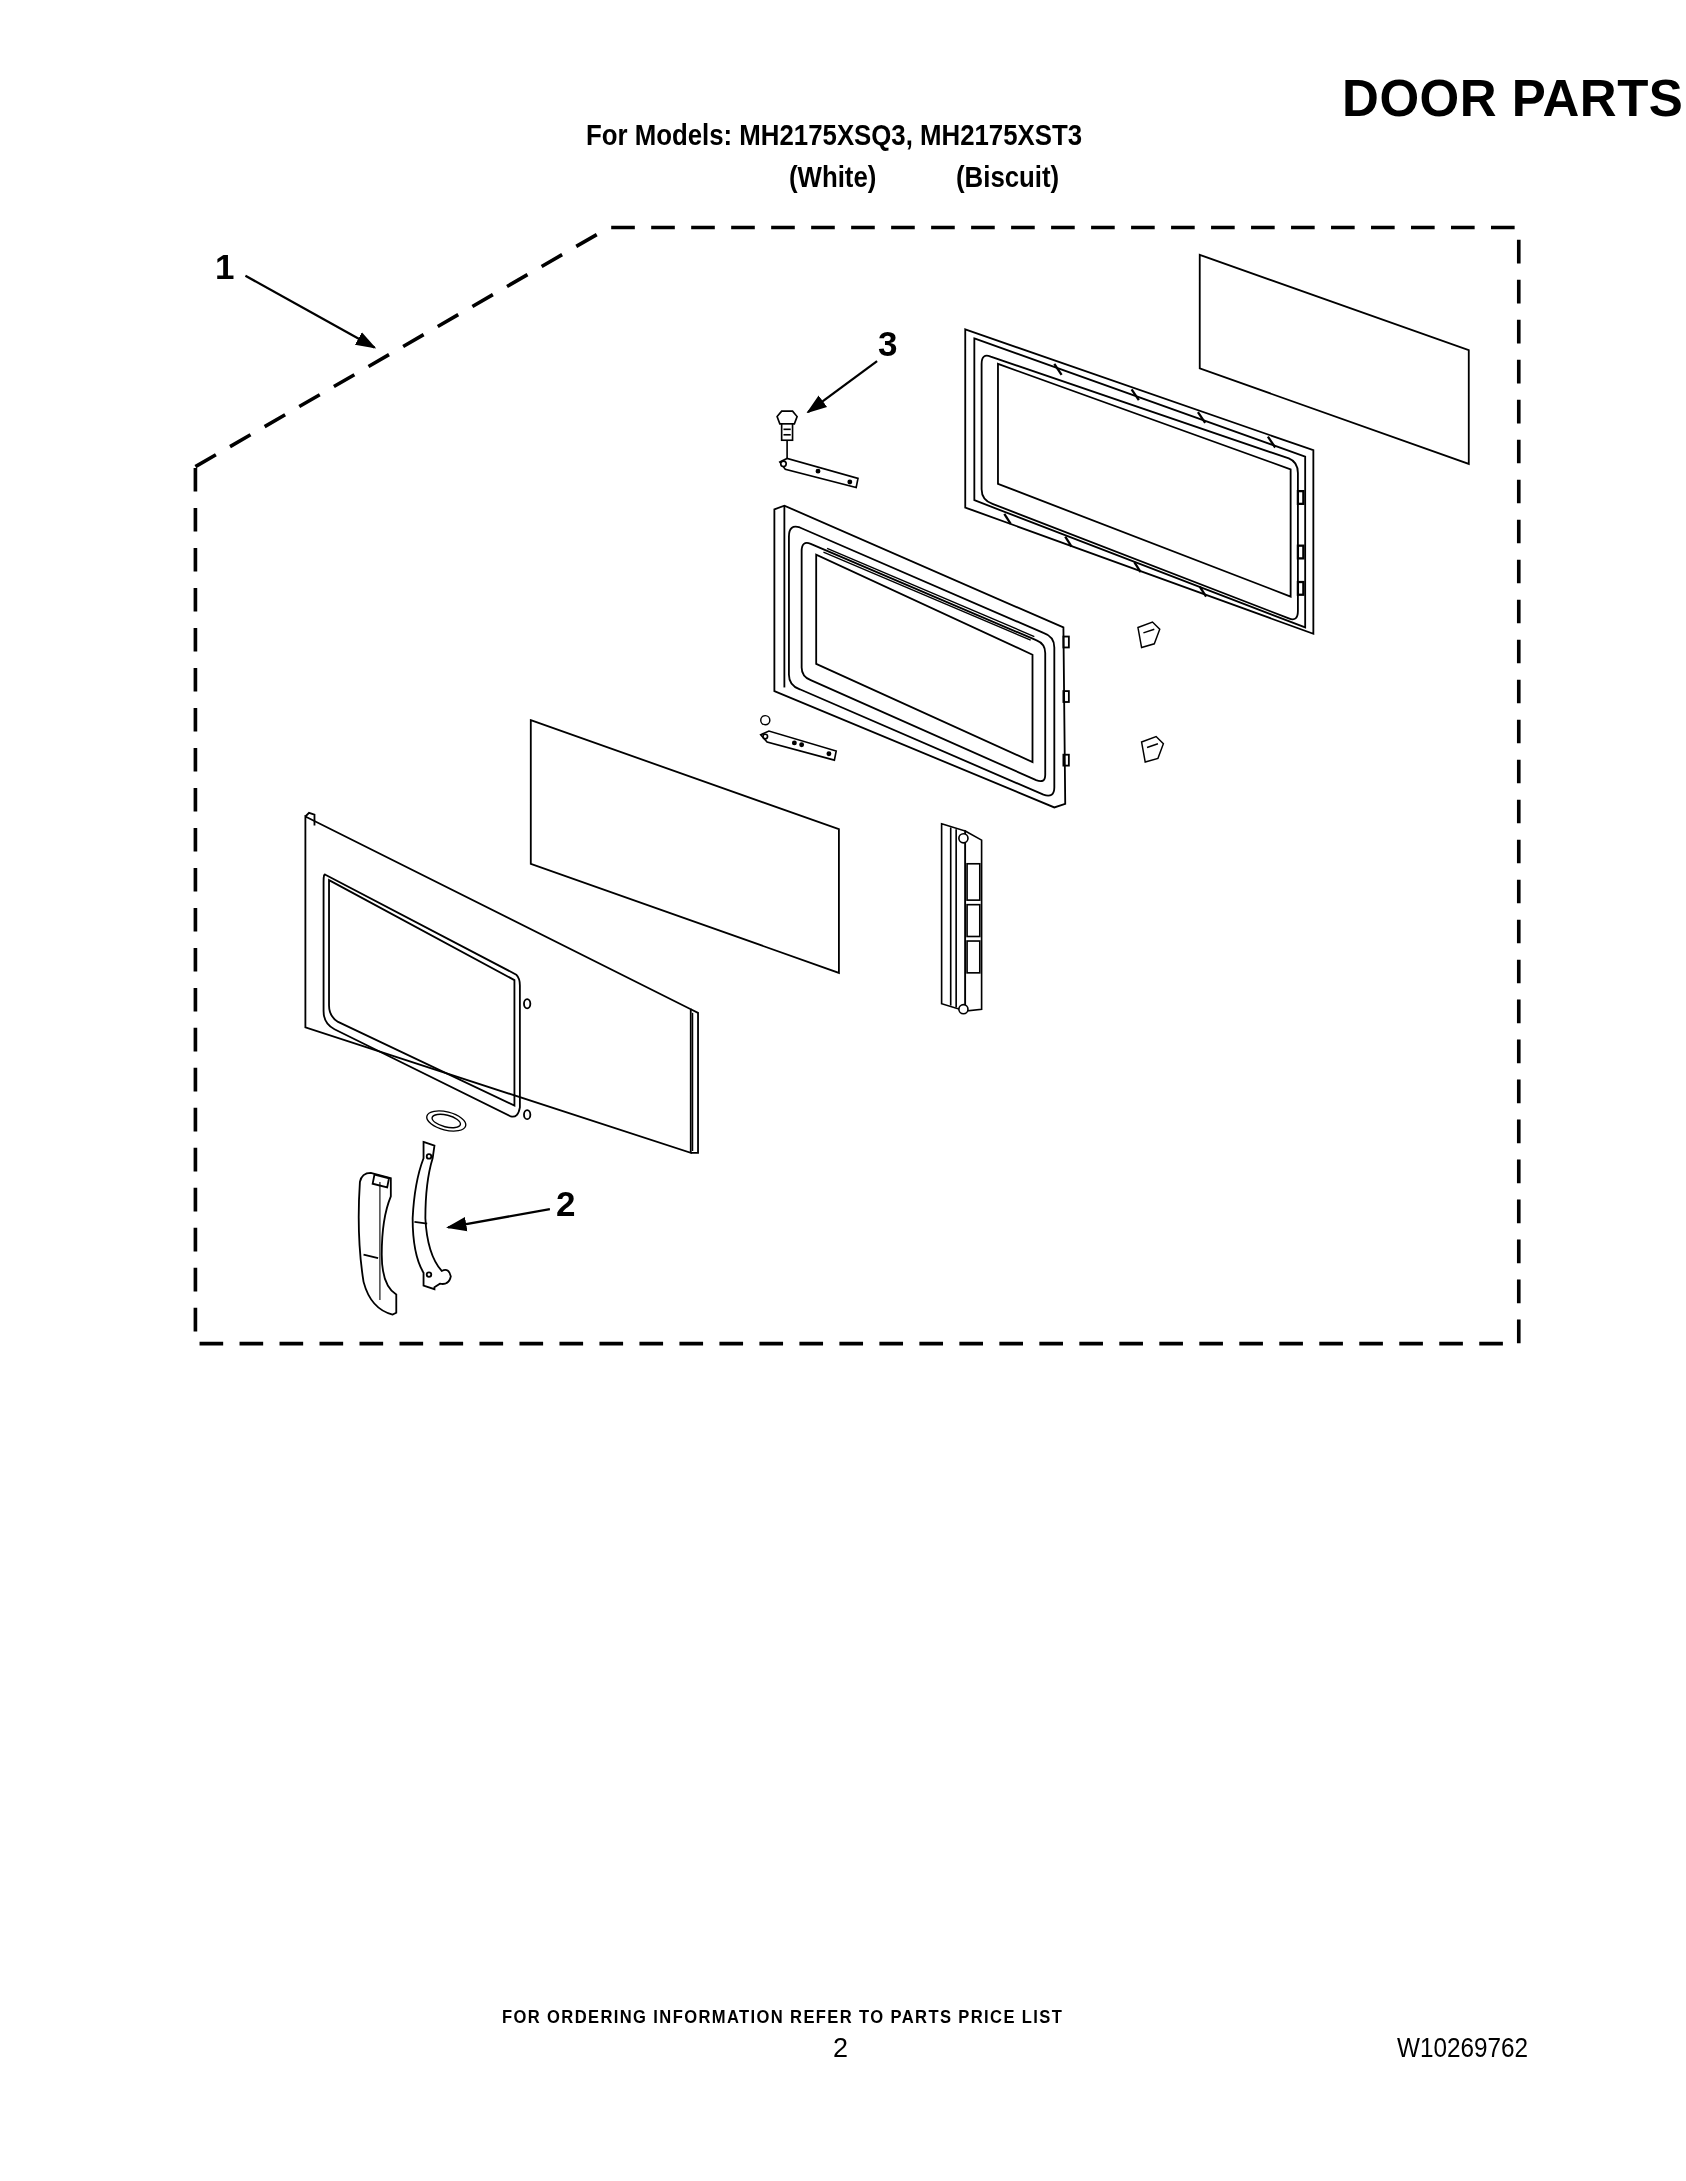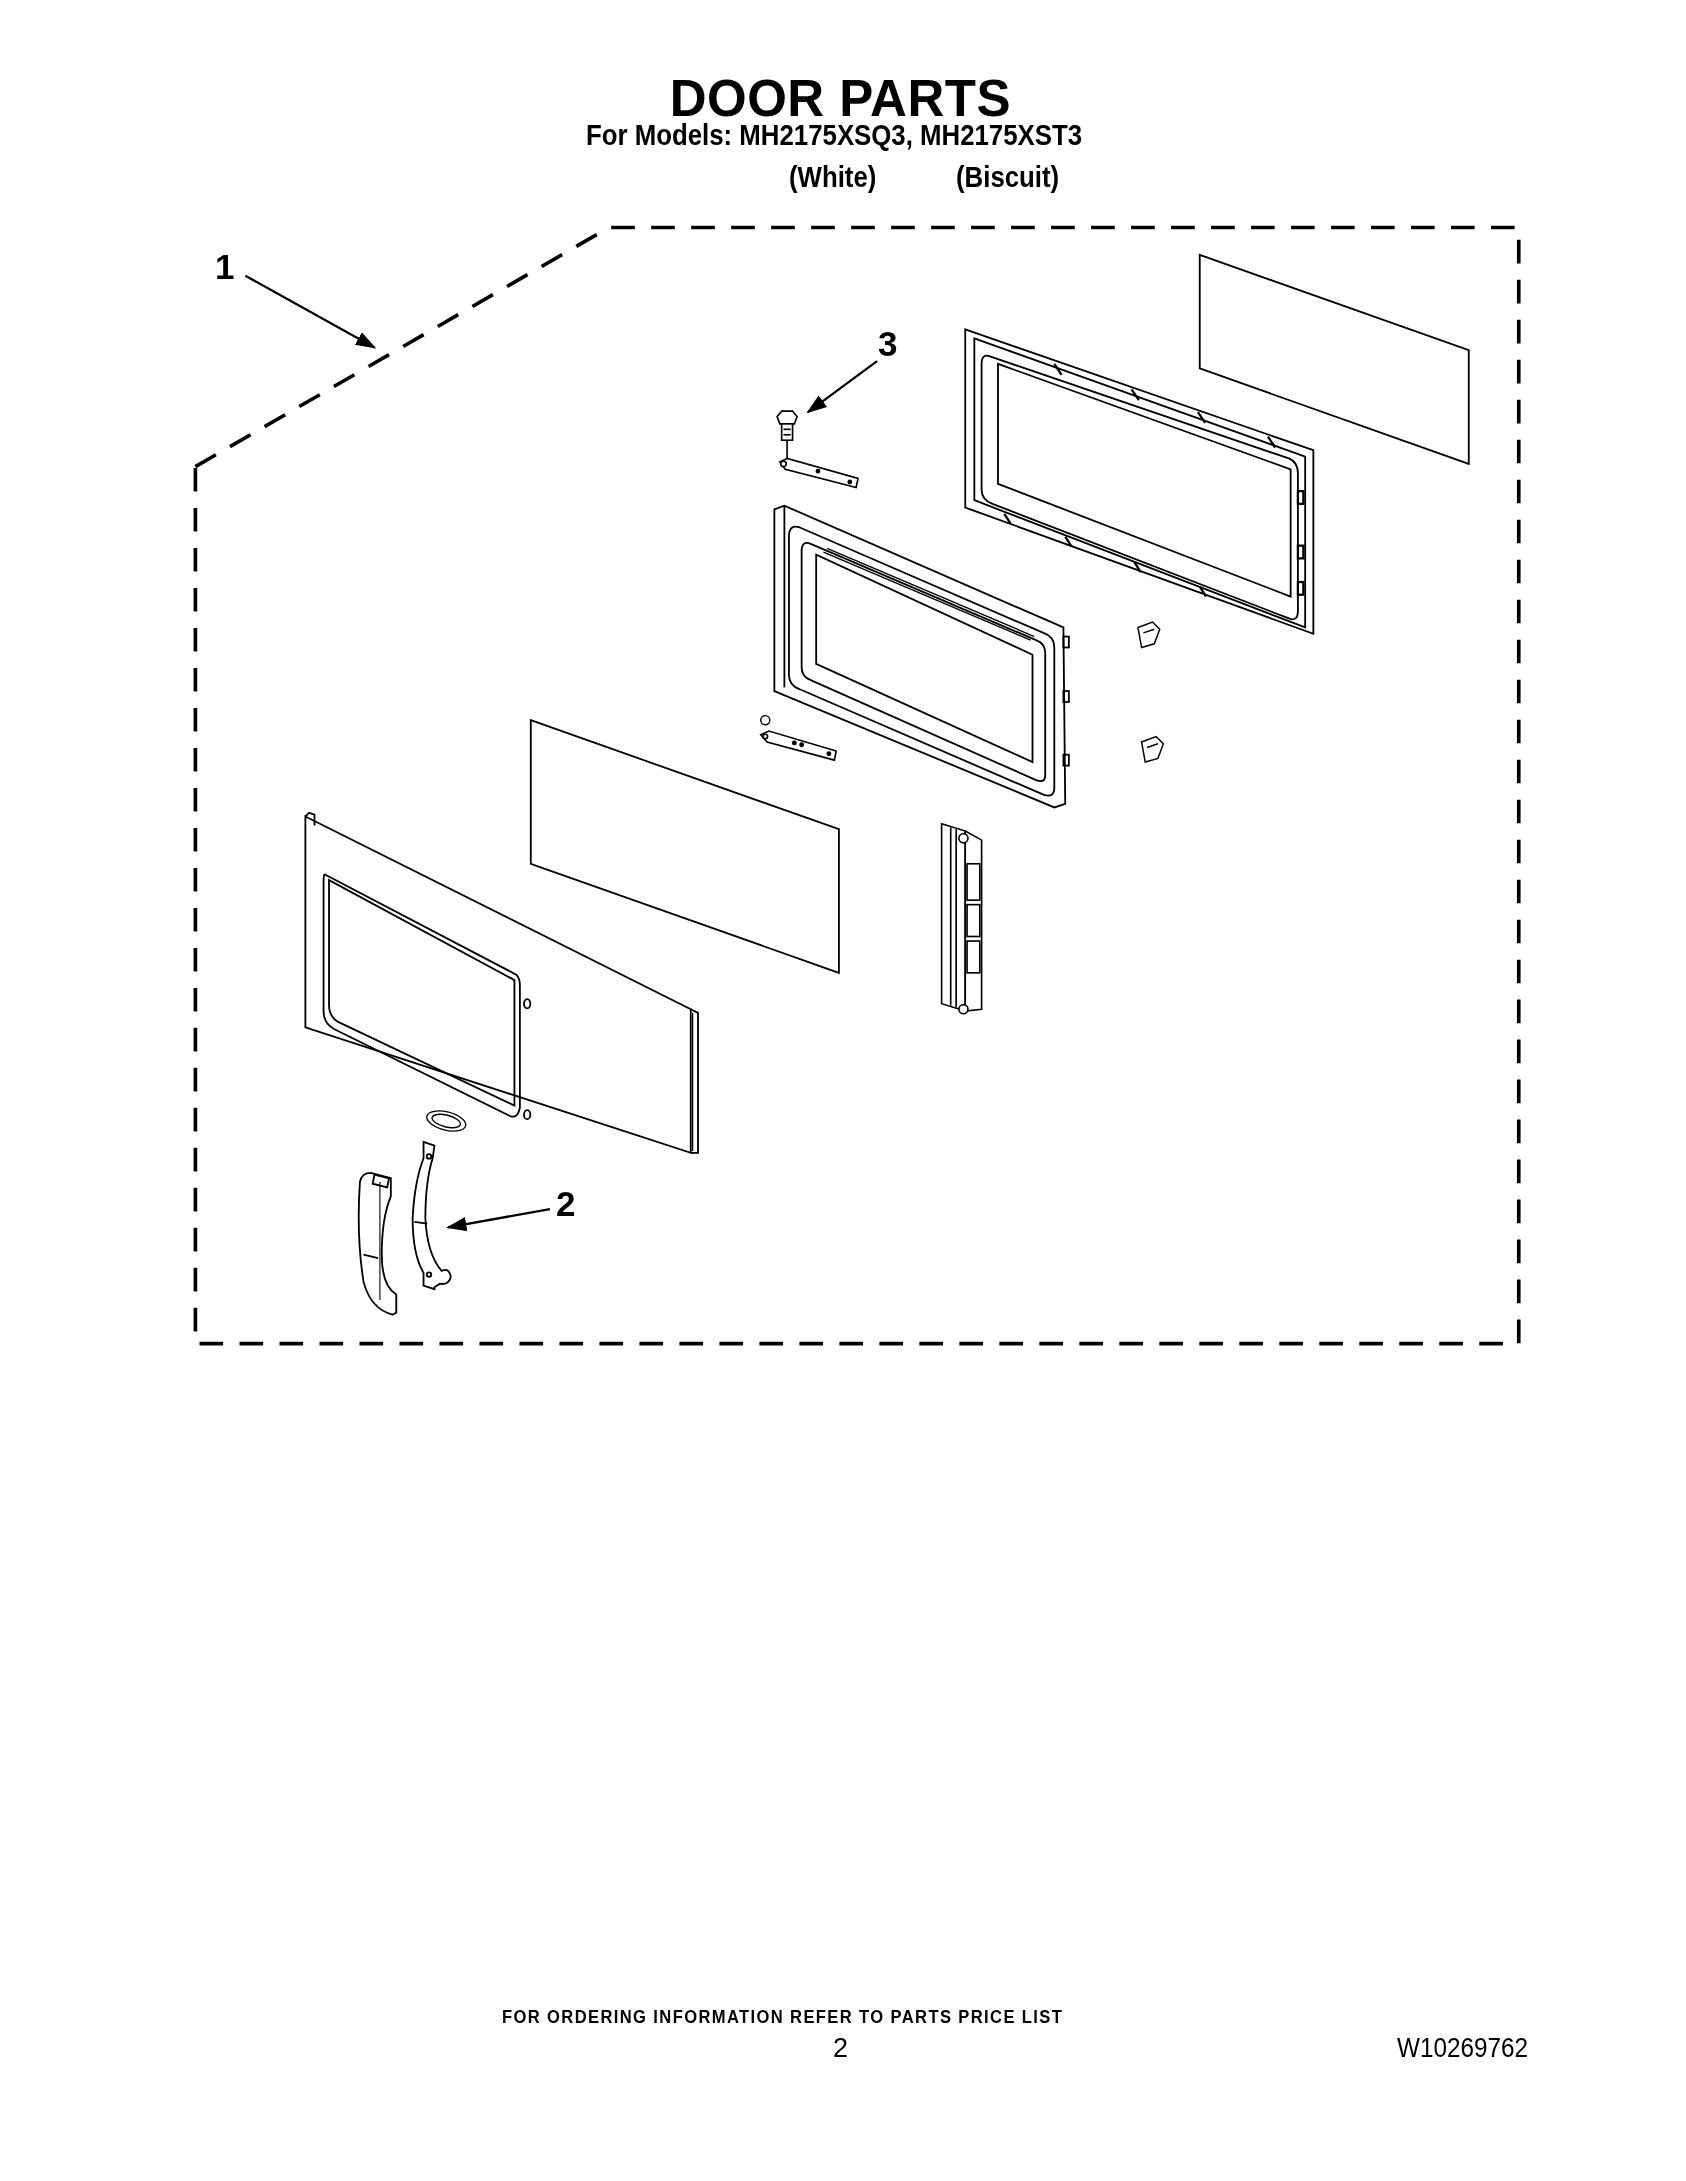--- a/index.html
+++ b/index.html
@@ -1,18 +1,18 @@
 <!DOCTYPE html>
 <html style="font-size:14.5px"><head>
   <meta charset="utf-8">
   <style>
     html, body { margin: 0; padding: 0; background: #ffffff; }
     body { width: 1686px; height: 2182px; position: relative; overflow: hidden; font-family: "Liberation Sans", sans-serif; color: #000; }
     .abs { position: absolute; white-space: nowrap; }
-    .title { left: 0; width: 1686px; top: 69px; text-align: center; font-weight: bold; font-size: 51px; letter-spacing: 0.5px; }
+    .title { left: 0; width: 1686px; top: 69px; text-align: right; font-weight: bold; font-size: 51px; letter-spacing: 0.5px; }
     .title span { display: inline-block; transform: translateX(-2.7px); }
     .models { left: 586px; top: 118px; font-weight: bold; font-size: 30px; transform: scaleX(0.86); transform-origin: left top; }
     .variant { top: 160px; font-weight: bold; font-size: 30px; transform: scaleX(0.86); transform-origin: left top; }
     .variant-white { left: 789px; }
     .variant-biscuit { left: 956px; }
     .callout { font-weight: bold; font-size: 35px; }
     .footer-note { left: 502px; top: 2007px; font-weight: bold; font-size: 18px; letter-spacing: 1.5px; transform: scaleX(0.92); transform-origin: left top; }
     .page-num { left: 833px; top: 2033px; font-size: 27px; }
     .doc-id { left: 1397px; top: 2033px; font-size: 27px; transform: scaleX(0.9); transform-origin: left top; }
     svg#diagram { position: absolute; left: 0; top: 0; }

